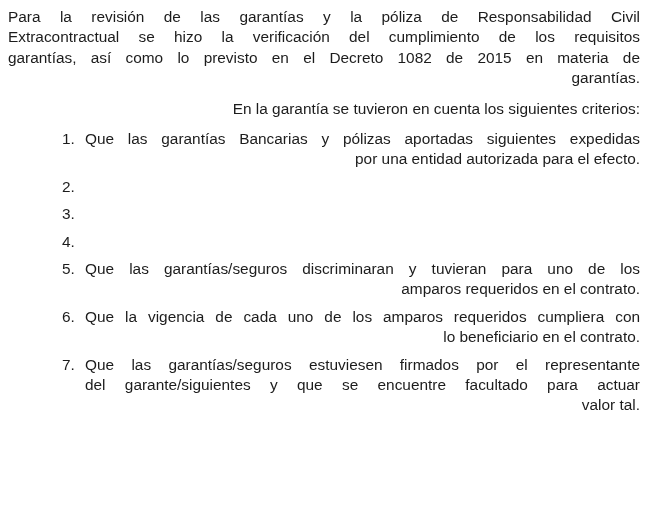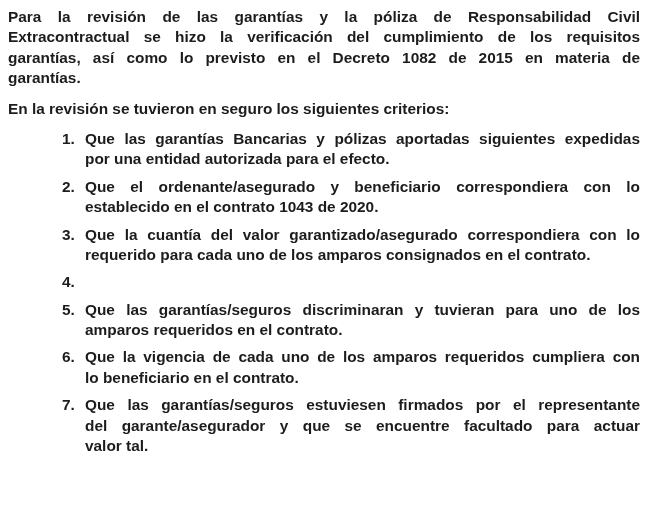--- a/index.html
+++ b/index.html
@@ -15,38 +15,37 @@
     color: #1c1c1c;
   }
   .page {
     box-sizing: border-box;
     width: 650px;
     height: 508px;
     padding: 7px 10px 7px 8px;
     font-size: 15.4px;
     line-height: 20.4px;
     background: #ffffff;
-    font-weight: bold;
   }
   .para {
     margin: 0 0 10px 0;
   }
   
   .jl {
     display: block;
     text-align: justify;
     text-align-last: justify;
     white-space: normal;
     overflow: hidden;
     height: 20.4px;
   }
   
   .ll {
     display: block;
-    text-align: left;
+    text-align: right;
     white-space: nowrap;
     overflow: hidden;
     height: 20.4px;
   }
   .list {
     margin: 0;
     padding: 0;
   }
   .list-item {
     display: flex;
@@ -71,47 +70,39 @@
 <div class="page">
 
   <p class="para">
     <span class="jl">Para la revisión de las garantías y la póliza de Responsabilidad Civil</span>
     <span class="jl">Extracontractual se hizo la verificación del cumplimiento de los requisitos</span>
     <span class="jl">garantías, así como lo previsto en el Decreto 1082 de 2015 en materia de</span>
     <span class="ll">garantías.</span>
   </p>
 
   <p class="para">
-    <span class="ll">En la revisión se tuvieron en seguro los siguientes criterios:</span>
+    <span class="ll">En la garantía se tuvieron en cuenta los siguientes criterios:</span>
   </p>
 
   <div class="list">
 
     <div class="list-item">
       <span class="num">1.</span>
       <div class="item-body">
         <span class="jl">Que las garantías Bancarias y pólizas aportadas siguientes expedidas</span>
         <span class="ll">por una entidad autorizada para el efecto.</span>
       </div>
     </div>
 
     <div class="list-item">
       <span class="num">2.</span>
-      <div class="item-body">
-        <span class="jl">Que el ordenante/asegurado y beneficiario correspondiera con lo</span>
-        <span class="ll">establecido en el contrato 1043 de 2020.</span>
-      </div>
     </div>
 
     <div class="list-item">
       <span class="num">3.</span>
-      <div class="item-body">
-        <span class="jl">Que la cuantía del valor garantizado/asegurado correspondiera con lo</span>
-        <span class="ll">requerido para cada uno de los amparos consignados en el contrato.</span>
-      </div>
     </div>
 
     <div class="list-item">
       <span class="num">4.</span>
     </div>
 
     <div class="list-item">
       <span class="num">5.</span>
       <div class="item-body">
         <span class="jl">Que las garantías/seguros discriminaran y tuvieran para uno de los</span>
@@ -124,19 +115,19 @@
       <div class="item-body">
         <span class="jl">Que la vigencia de cada uno de los amparos requeridos cumpliera con</span>
         <span class="ll">lo beneficiario en el contrato.</span>
       </div>
     </div>
 
     <div class="list-item">
       <span class="num">7.</span>
       <div class="item-body">
         <span class="jl">Que las garantías/seguros estuviesen firmados por el representante</span>
-        <span class="jl">del garante/asegurador y que se encuentre facultado para actuar</span>
+        <span class="jl">del garante/siguientes y que se encuentre facultado para actuar</span>
         <span class="ll">valor tal.</span>
       </div>
     </div>
 
   </div>
 </div>
 
 </body></html>

